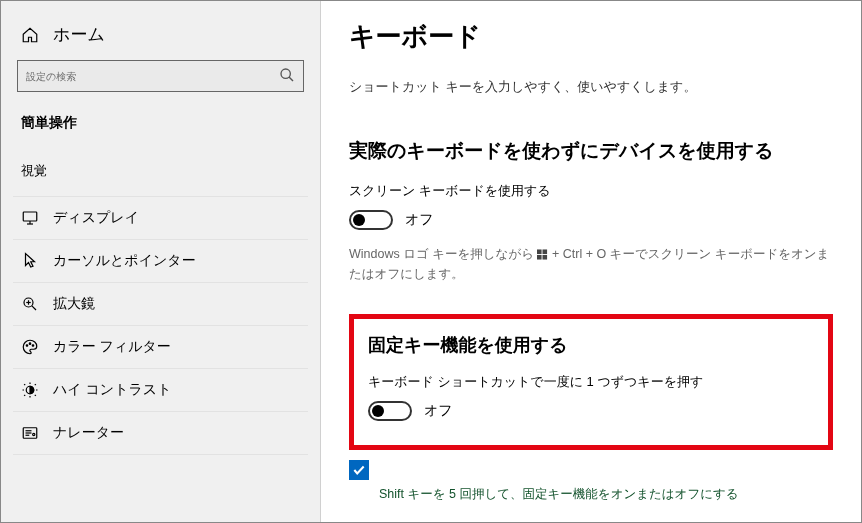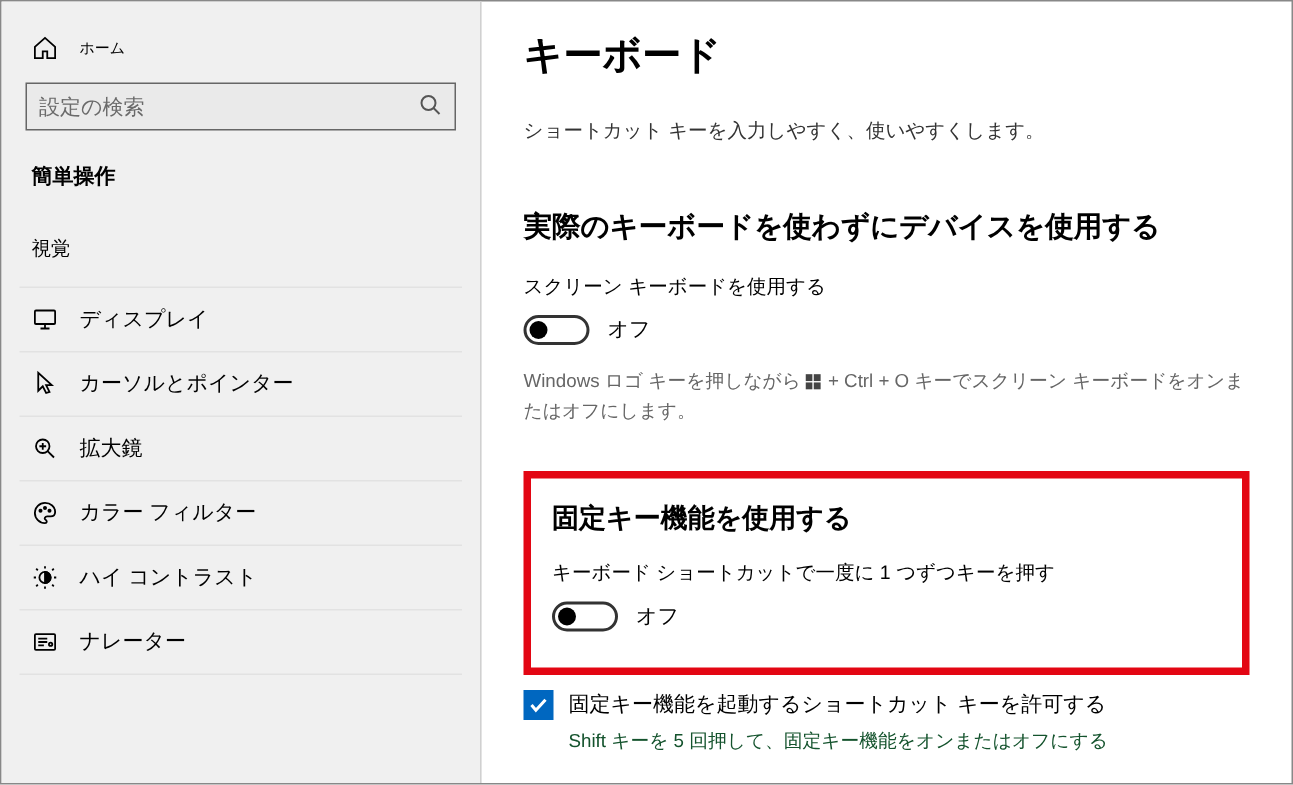--- a/index.html
+++ b/index.html
@@ -23,37 +23,37 @@
   padding: 18px 12px 0 12px;
   border-right: 1px solid #d0d0d0;
   display: flex;
   flex-direction: column;
 }
 .home-row {
   display: flex;
   align-items: center;
   gap: 14px;
   padding: 4px 8px 14px 8px;
-  font-size: 10px;
+  font-size: 17px;
 }
 .home-row .icon svg { display: block; }
 .search-box {
   display: flex;
   align-items: center;
   border: 1px solid #666;
   background: #eaeaea;
   height: 32px;
   padding: 0 8px;
   margin: 0 4px 22px 4px;
 }
 .search-box input {
   flex: 1;
   border: none;
   background: transparent;
-  font-size: 14px;
+  font-size: 10px;
   outline: none;
   color: #1d4ed8;
 }
 .search-box input::placeholder { color: #6a6a6a; }
 .search-box .icon { color: #555; }
 .category-title {
   font-size: 14px;
   font-weight: bold;
   padding: 0 8px 30px 8px;
 }
@@ -293,17 +293,16 @@
         <span>オフ</span>
       </div>
     </div>
 
     <div class="checkbox-row">
       <div class="checkbox">
         <svg width="14" height="14" viewBox="0 0 24 24" fill="none" stroke="#fff" stroke-width="3.5">
             <polyline points="4 12 9 18 20 6"></polyline>
           </svg>
       </div>
-      <span>固定キー機能を起動するショートカット キーを許可する</span>
     </div>
     <div class="sub-hint">Shift キーを 5 回押して、固定キー機能をオンまたはオフにする</div>
   </main>
 </div>
 
 </body></html>

